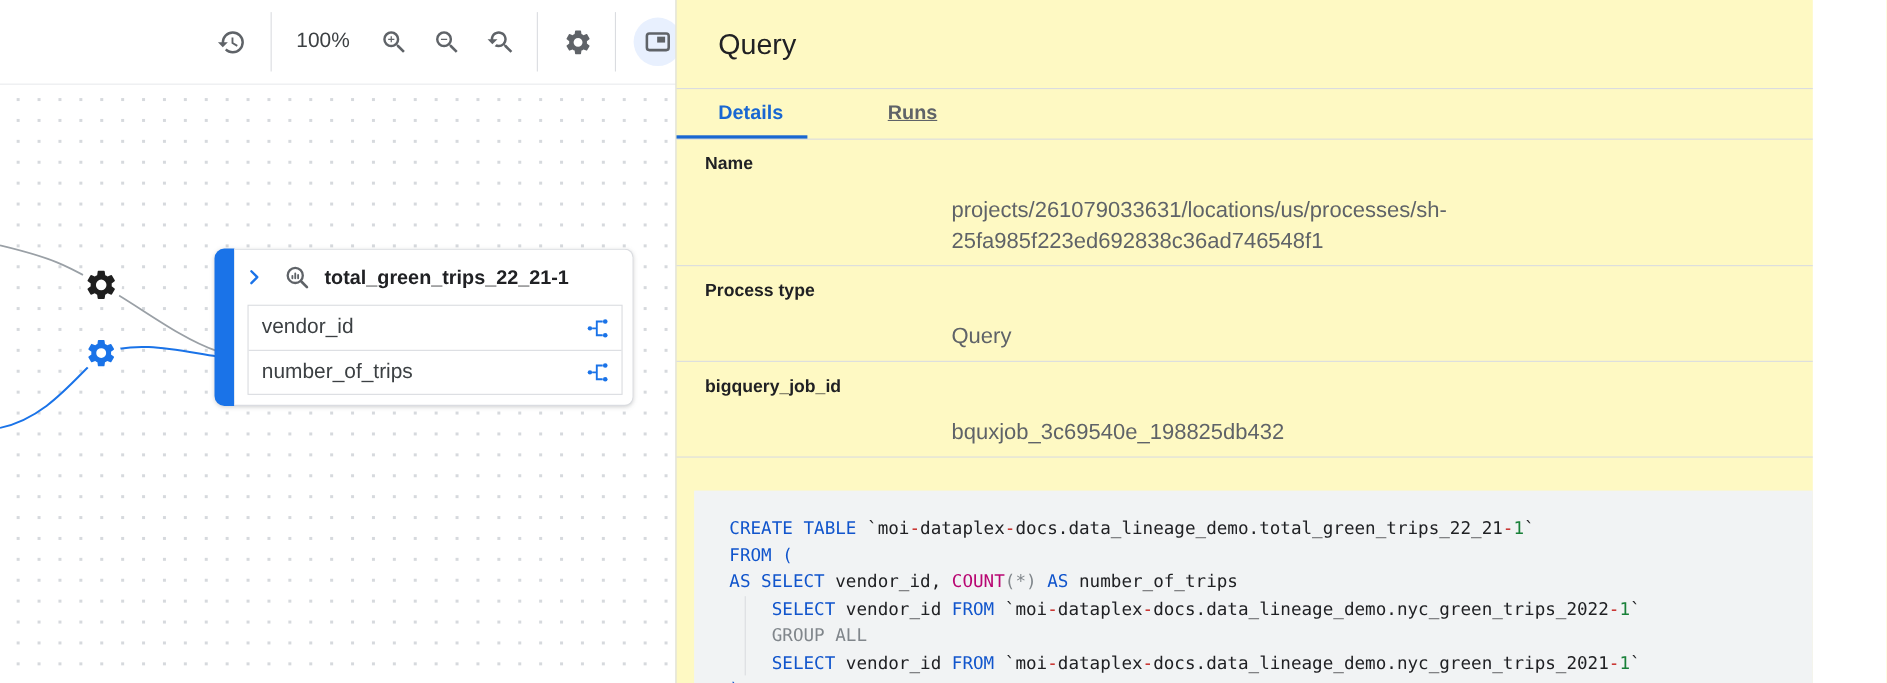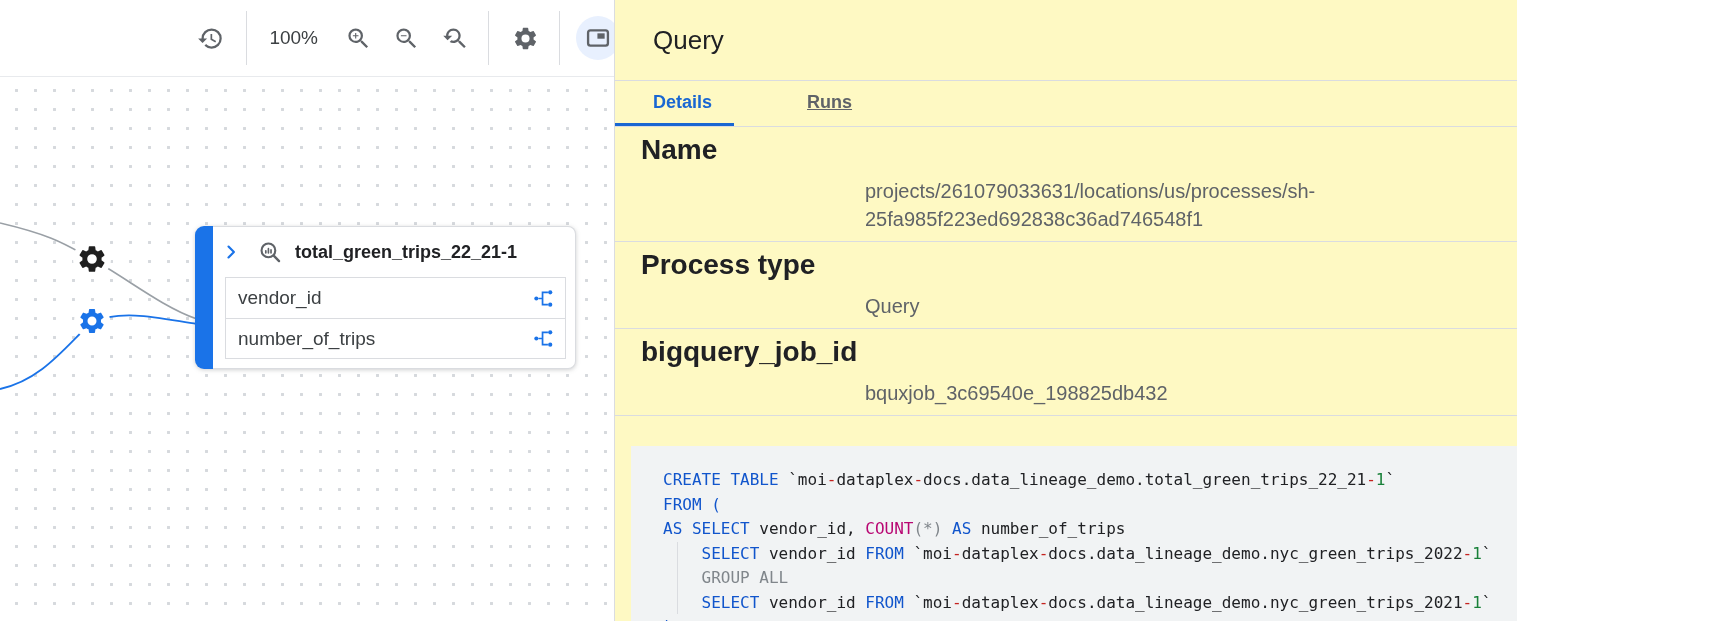--- a/index.html
+++ b/index.html
@@ -3,21 +3,21 @@
 <meta charset="utf-8">
 <style>
   :root{
     --accent:#1a73e8; --tab-active:#1967d2; --border:#dadce0;
     --text:#202124; --secondary:#5f6368;
     --keyword:#1155cc; --function:#b80672; --number:#188038;
     --operator:#c5221f; --muted:#80868b; --code-bg:#f1f3f4;
   }
   *{box-sizing:border-box;margin:0;padding:0}
   body{font-family:"Liberation Sans","DejaVu Sans",sans-serif;background:#fff;}
-  .stage{position:relative;width:1517px;height:621px;background:#fff;overflow:hidden;}
+  .stage{position:relative;width:1648px;height:621px;background:#fff;overflow:hidden;}
 
   
   .canvas{position:absolute;left:0;top:0;width:634px;height:621px;background:#fff;}
   .toolbar{position:absolute;left:0;top:0;width:634px;height:77px;background:#fff;
            border-bottom:1px solid #e8eaed;display:flex;align-items:center;}
   .toolbar-inner{margin-left:auto;margin-right:14px;display:flex;align-items:center;}
   .tbtn{background:none;border:none;width:40px;height:40px;border-radius:50%;cursor:pointer;
         display:flex;align-items:center;justify-content:center;color:#5f6368;flex:none;}
   .tbtn svg{display:block}
   .tbtn.round-active{width:44px;height:44px;background:#e8f0fe;}
@@ -55,21 +55,21 @@
   .tab-bar{height:46px;display:flex;align-items:stretch;border-bottom:1px solid var(--border);gap:43px;}
   .tab{display:flex;align-items:center;font-size:18px;font-weight:600;color:var(--secondary);
        cursor:pointer;border-bottom:3px solid transparent;}
   .tab.first{padding:0 22px 0 38px;}
   .tab:not(.first){padding:0 16px;margin-left:14px;text-decoration:underline;}
   .tab.active{color:var(--tab-active);border-bottom-color:var(--tab-active);}
 
   .details-table{width:100%;}
   .details-row{display:grid;grid-template-columns:250px 1fr;padding:9px 0 8px 0;
                border-bottom:1px solid var(--border);}
-  .details-label{padding-left:26px;font-size:28px;font-weight:600;color:var(--text);line-height:28px;}
+  .details-label{padding-left:26px;font-size:16px;font-weight:600;color:var(--text);line-height:28px;}
   .details-value{font-size:20px;color:var(--secondary);line-height:28px;max-width:680px;
                  overflow-wrap:break-word;margin-top:41px;}
 
   .code-block{position:relative;margin:30px 0 0 16px;background:var(--code-bg);
               padding:22px 10px 34px 32px;}
   .code-line{font-family:"DejaVu Sans Mono","Liberation Mono",monospace;font-size:16px;
              line-height:24.5px;white-space:pre;color:var(--text);}
   .tok-kw{color:var(--keyword)} .tok-fn{color:var(--function)} .tok-num{color:var(--number)}
   .tok-op{color:var(--operator)} .tok-muted{color:var(--muted)} .tok-id{color:var(--text)}
   .indent-guide{position:absolute;left:46px;top:96px;width:1px;height:72px;background:#dadce0;}

